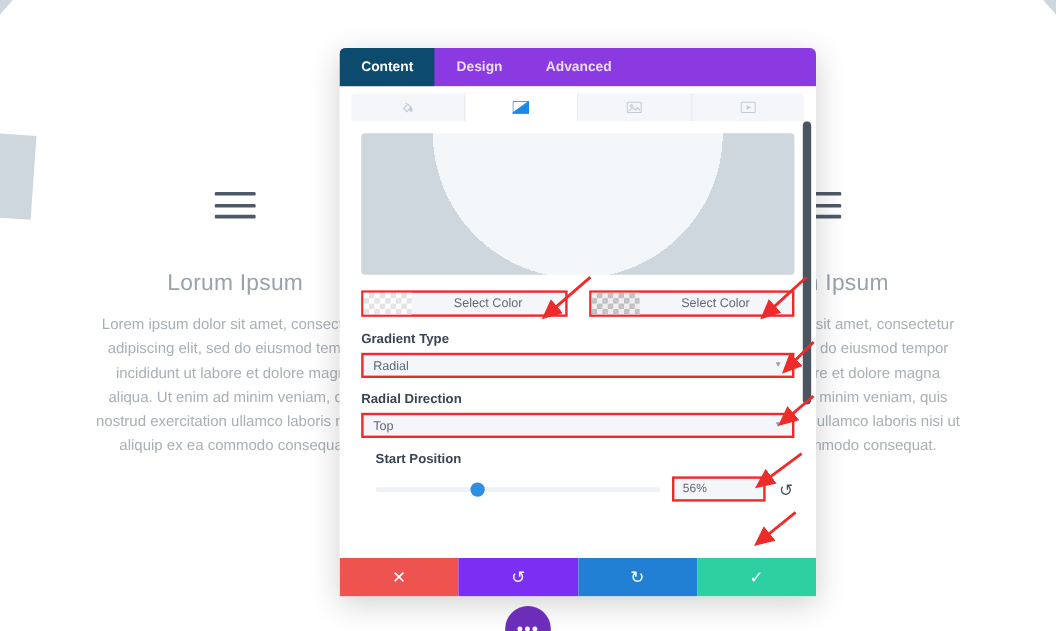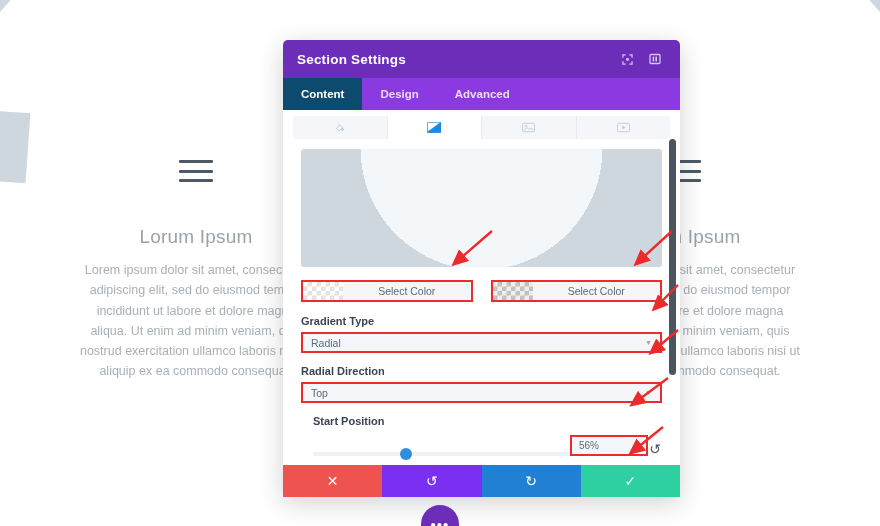--- a/index.html
+++ b/index.html
@@ -213,21 +213,22 @@
     padding: 0 8px;
     margin-bottom: 12px;
   }
   .select-value { flex: 1; font-size: 10.5px; color: #5d6a78; }
   .caret { font-size: 7px; color: #9aa3ab; }
 
   
   .slider-block { margin-bottom: 12px; margin-left: 12px; }
   .slider-row {
     display: flex;
-    align-items: flex-end;
+    align-items: center;
+    gap: 10px;
     margin-top: 8px;
   }
   .track {
     position: relative;
     flex: 1;
     height: 4px;
     background: #eef1f6;
     border-radius: 2px;
   }
   .thumb {
@@ -330,36 +331,20 @@
         <span></span>
         <span></span>
     </div>
     <div class="page-heading">Lorum Ipsum</div>
     <div class="page-para">Lorem ipsum dolor sit amet, consectetur adipiscing elit, sed do eiusmod tempor incididunt ut labore et dolore magna aliqua. Ut enim ad minim veniam, quis nostrud exercitation ullamco laboris nisi ut aliquip ex ea commodo consequat.</div>
   </div>
 </div>
 
 <div id="modal">
 
-  <div id="modal-header">
-    <div id="modal-title">Section Settings</div>
-    <div class="hdr-icon">
-      <svg width="11" height="11" viewBox="0 0 12 12" fill="none" stroke="#d8c3f2" stroke-width="1.3">
-        <path d="M1 4V1h3M8 1h3v3M11 8v3H8M4 11H1V8"></path>
-        <circle cx="6" cy="6" r="1.6" fill="#d8c3f2" stroke="none"></circle>
-      </svg>
-    </div>
-    <div class="hdr-icon">
-      <svg width="12" height="12" viewBox="0 0 12 12" fill="none" stroke="#d8c3f2" stroke-width="1.3">
-        <rect x="1" y="1.5" width="10" height="9" rx="1"></rect>
-        <rect x="3.6" y="3.6" width="1.6" height="4.8" fill="#d8c3f2" stroke="none"></rect>
-        <rect x="6.4" y="3.6" width="1.6" height="4.8" fill="#d8c3f2" stroke="none"></rect>
-      </svg>
-    </div>
-  </div>
 
   <div id="modal-tabs">
     <div class="tab active">Content</div>
     <div class="tab">Design</div>
     <div class="tab">Advanced</div>
   </div>
 
   <div id="toolbar-row">
     <div id="toolbar">
       <div class="tool">

